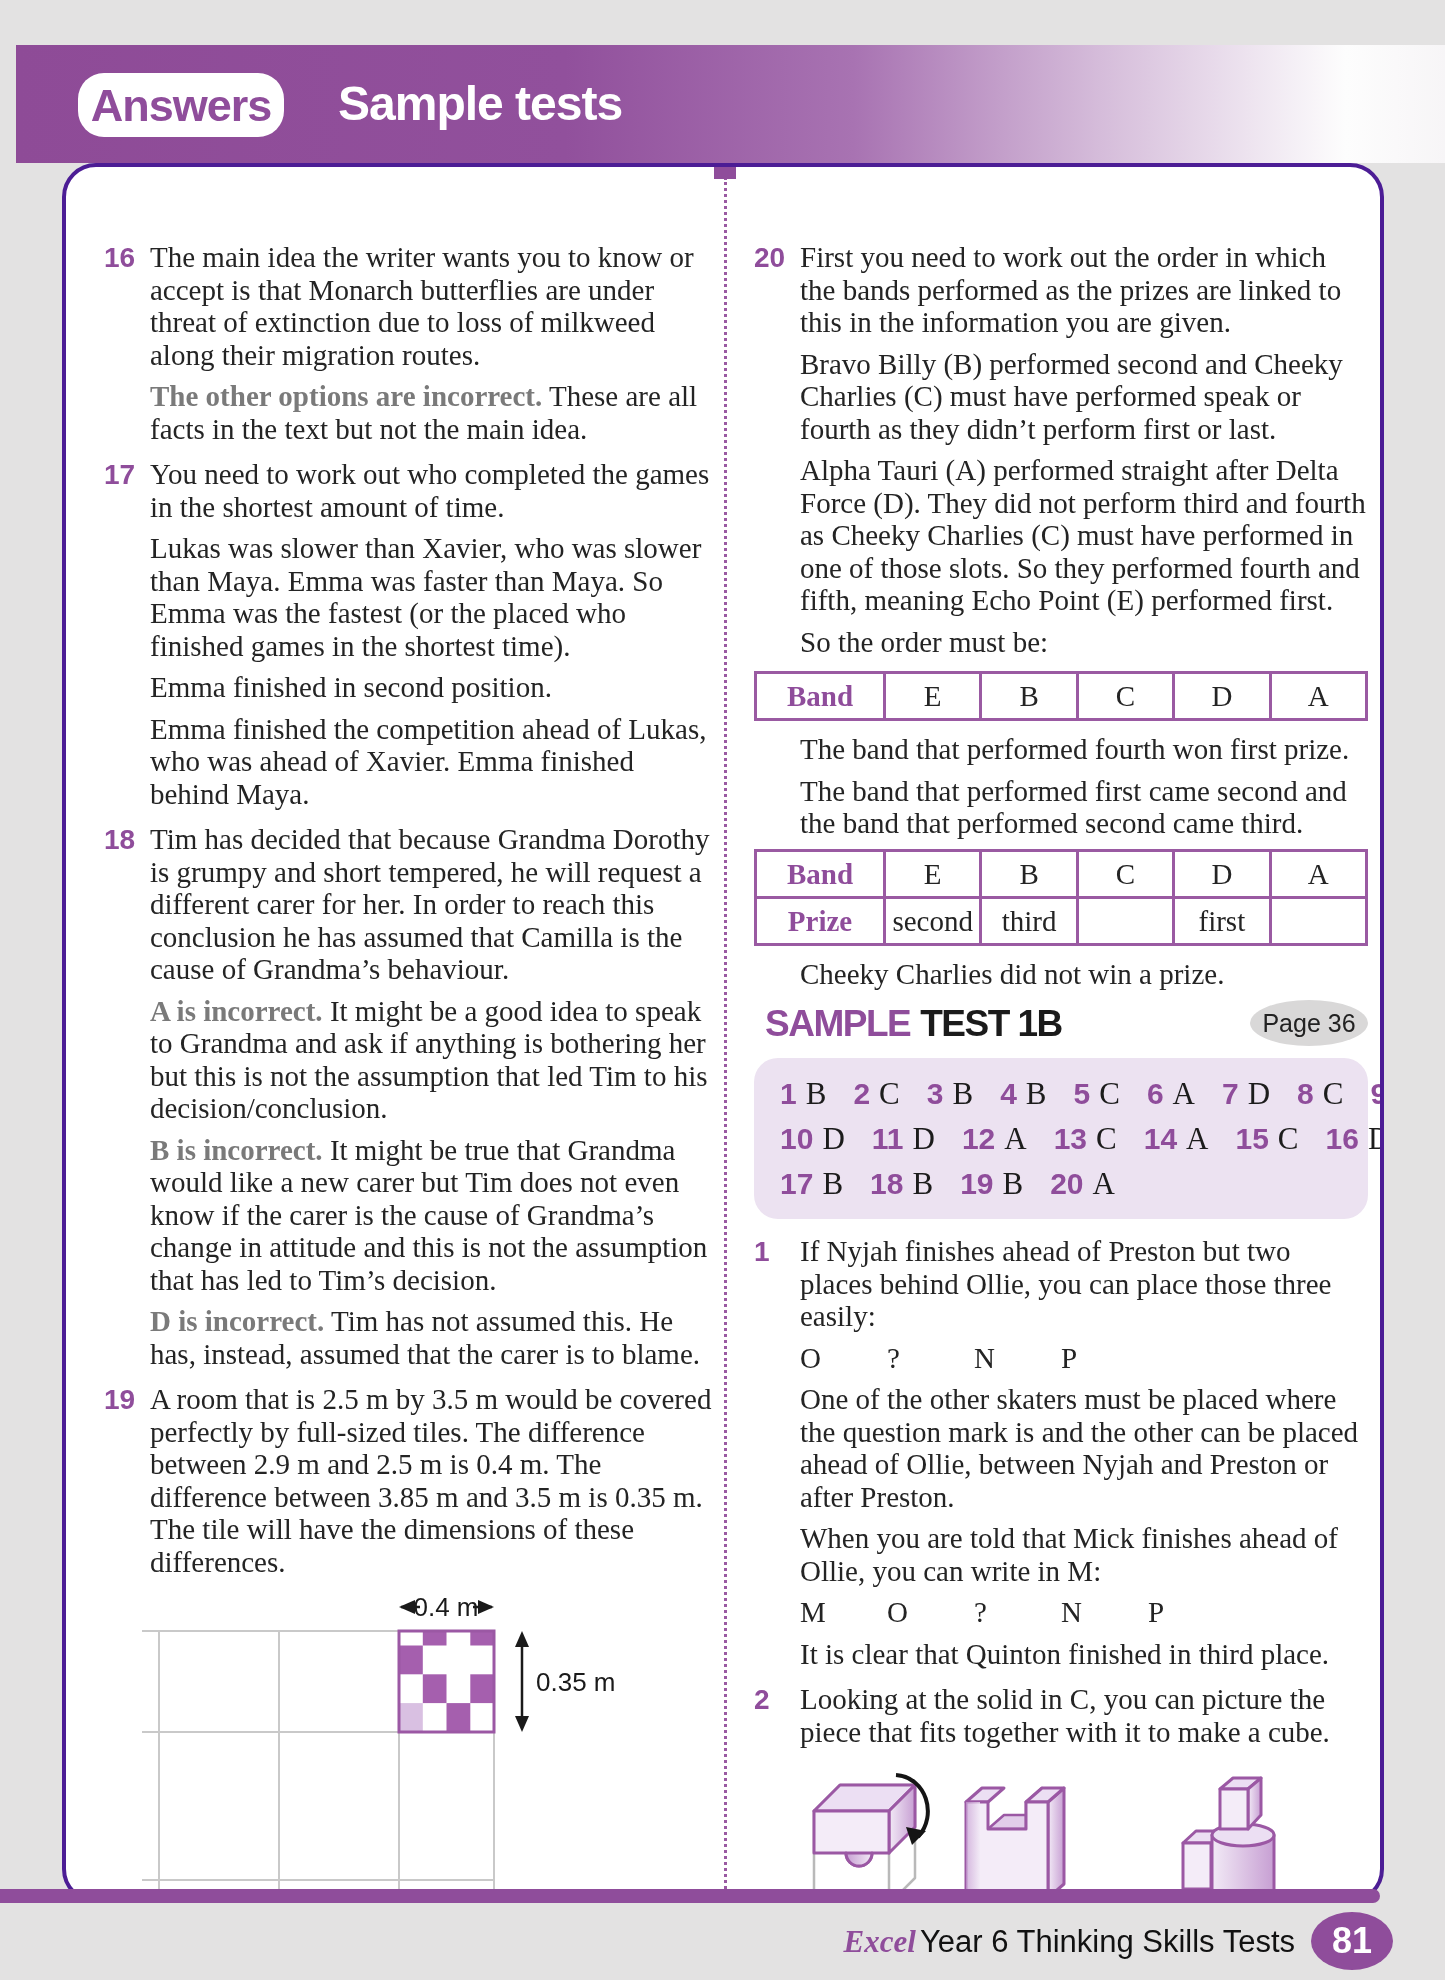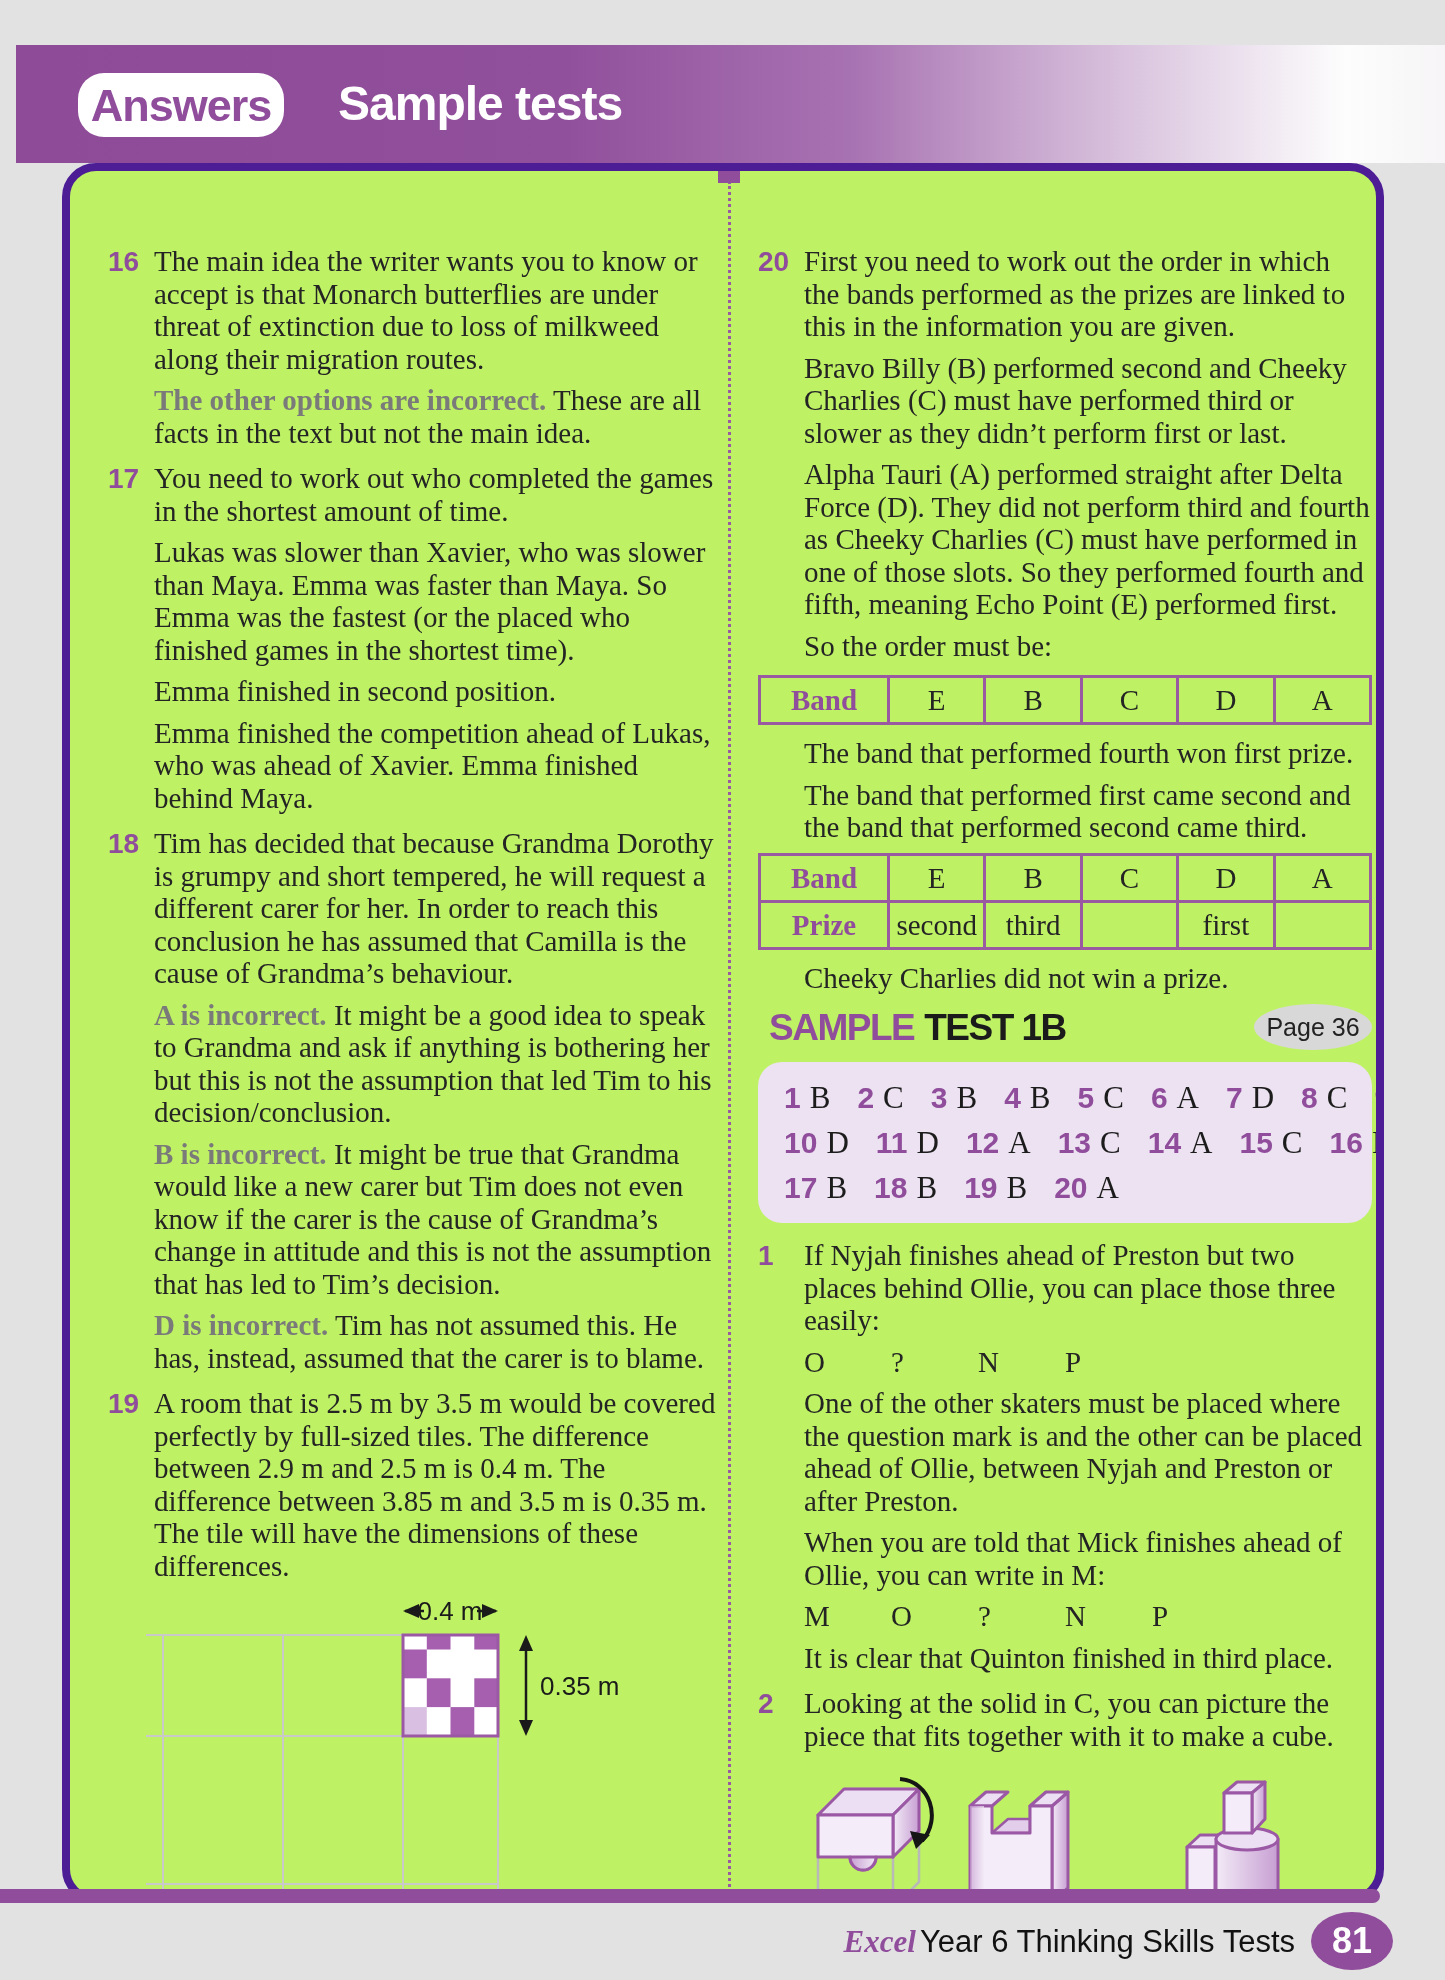--- a/index.html
+++ b/index.html
@@ -10,22 +10,22 @@
   
   .band{position:absolute;left:16px;top:45px;width:1445px;height:118px;
         background:linear-gradient(90deg,#8e4b97 0%,#91509c 38%,#a873b2 58%,#d5bcda 75%,#fdfdfd 92%,#f6f4f6 100%);}
   .badge{position:absolute;left:62px;top:28px;width:206px;height:64px;background:#ffffff;
          border-radius:26px;display:flex;align-items:center;justify-content:center;}
   .badge span{color:#8f4d9b;font:bold 45px/1 "Liberation Sans",sans-serif;letter-spacing:-1px;}
   .band-title{position:absolute;left:322px;top:30px;color:#ffffff;
               font:bold 48px/1.2 "Liberation Sans",sans-serif;letter-spacing:-1px;}
 
   
-  .content{position:absolute;left:62px;top:163px;width:1322px;height:1740px;background:#bef264;
-           border:8px solid #4c1d95;border-radius:34px;box-sizing:border-box;overflow:hidden;}
+  .content{position:absolute;left:62px;top:163px;width:1322px;height:1740px;background:#ffffff;
+           border:4px solid #4c1d95;border-radius:34px;box-sizing:border-box;overflow:hidden;}
   .divider{position:absolute;left:658px;top:10px;height:1712px;width:0;border-left:3px dotted #9a5aa2;}
   .divider-tab{position:absolute;left:648px;top:0px;width:22px;height:12px;background:#8f4d9b;}
 
   .bottombar{position:absolute;left:0;top:1889px;width:1380px;height:14px;background:#8f4d9b;
              border-radius:0 10px 10px 0;}
 
   
   .col{position:absolute;top:74px;width:614px;font-size:29px;line-height:32.5px;color:#242424;}
   .colL{left:38px;}
   .colR{left:688px;}
@@ -165,21 +165,21 @@
         <text x="432" y="100" font-size="26" fill="#1a1a1a">0.35 m</text>
       </svg>
     </div>
 
     <div class="col colR">
 
       <div class="qitem">
         <div class="qnum">20</div>
         <div class="qbody">
           <p><span>First you need to work out the order in which the bands performed as the prizes are linked to this in the information you are given.</span></p>
-          <p><span>Bravo Billy (B) performed second and Cheeky Charlies (C) must have performed third or slower as they didn’t perform first or last.</span></p>
+          <p><span>Bravo Billy (B) performed second and Cheeky Charlies (C) must have performed speak or fourth as they didn’t perform first or last.</span></p>
           <p><span>Alpha Tauri (A) performed straight after Delta Force (D). They did not perform third and fourth as Cheeky Charlies (C) must have performed in one of those slots. So they performed fourth and fifth, meaning Echo Point (E) performed first.</span></p>
           <p><span>So the order must be:</span></p>
         </div>
       </div>
 
       <table class="bandtable">
         <tbody>
             <tr>
           <td class="th">Band</td>
           <td>E</td>

